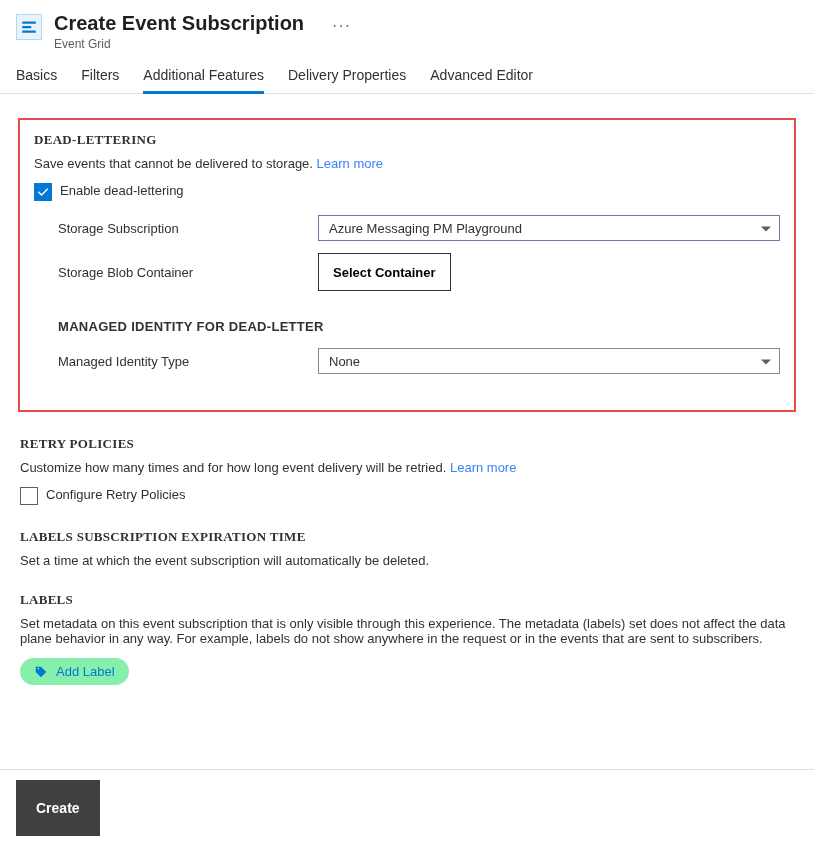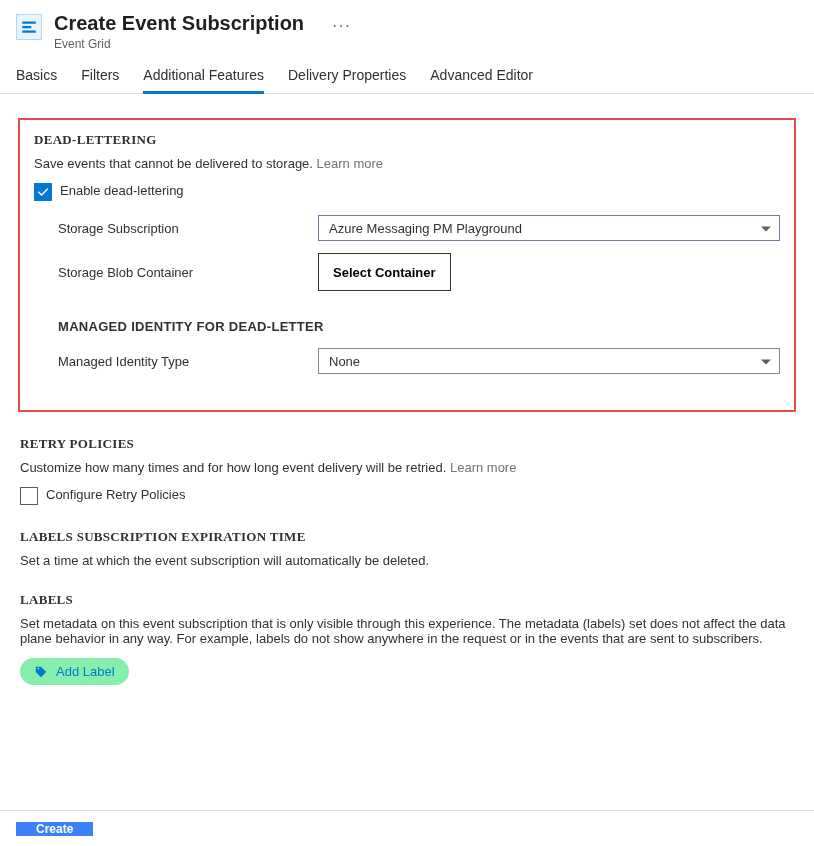--- a/index.html
+++ b/index.html
@@ -82,21 +82,21 @@
     letter-spacing: 0.3px;
     margin-bottom: 8px;
     font-family: Liberation Serif, serif;
   }
   .section-desc {
     font-size: 13px;
     color: #323130;
     margin-bottom: 12px;
   }
   .section-desc a, .link {
-    color: #737373;
+    color: #3b82f6;
     text-decoration: none;
     cursor: pointer;
     text-align: right;
   }
   .checkbox-row {
     display: flex;
     align-items: flex-start;
     gap: 8px;
     margin-bottom: 14px;
   }
@@ -192,25 +192,25 @@
   .footer {
     position: fixed;
     left: 0;
     width: 814px;
     bottom: 0;
     border-top: 1px solid #e1dfdd;
     padding: 10px 16px;
     background: #fff;
   }
   .btn-primary {
-    background: #3b82f6;
+    background: #404040;
     color: #fff;
     border: none;
-    padding: 0 20px;
-    font-size: 12px;
+    padding: 20px 20px;
+    font-size: 14px;
     font-weight: 600;
     cursor: pointer;
   }
 </style>
 </head>
 <body>
 
 <div class="header">
   <div class="header-icon">
     <svg viewBox="0 0 16 16" width="18" height="18">

